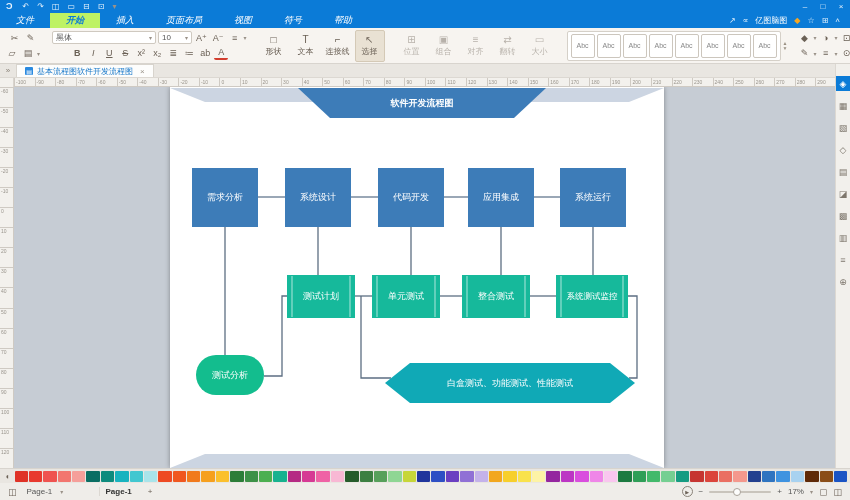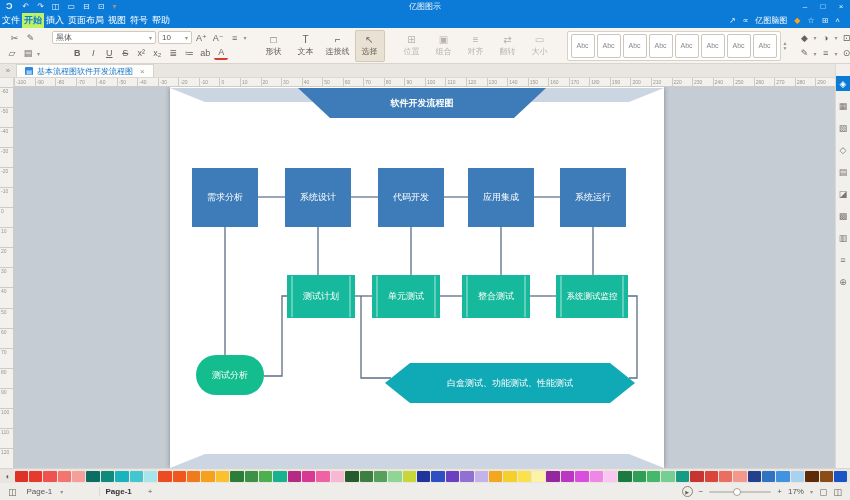--- a/index.html
+++ b/index.html
@@ -11,21 +11,21 @@
     background:#0b7bd7; display:flex; align-items:center; color:#eaf4fd; }
   #titlebar .qicon { font-size:8px; padding:0 4px; cursor:default; line-height:13px; }
   #titlebar .logo { font-weight:bold; font-size:9px; padding:0 6px; }
   #titlebar .title { position:absolute; left:0; right:0; text-align:center; font-size:8px; pointer-events:none; }
   #titlebar .wins { margin-left:auto; display:flex; z-index:2; }
   #titlebar .wins span { width:18px; text-align:center; font-size:8px; line-height:13px; }
 
   
   #menubar { position:absolute; left:0; top:13px; width:850px; height:15px;
     background:#0b7bd7; display:flex; align-items:stretch; }
-  .menu-tab { color:#fff; font-size:9px; padding:0 2px; display:flex; align-items:center; cursor:default; }
+  .menu-tab { color:#fff; font-size:9px; padding:0 16px; display:flex; align-items:center; cursor:default;font-style:italic; }
   .menu-tab.active { background:#bef264; color:#0b7bd7; font-weight:bold; }
   #menubar .right { margin-left:auto; display:flex; align-items:center; color:#dceefc; font-size:8px; gap:7px; padding-right:10px; }
   #menubar .badge { font-size:8px; color:#fff; }
   #menubar .prem { color:#f5a623; }
 
   
   #ribbon { position:absolute; left:0; top:28px; width:850px; height:36px;
     background:#f7f4f0; border-bottom:1px solid #d8d4ce; display:flex; align-items:stretch; color:#6b6156; }
   .rgroup { display:flex; align-items:center; padding:2px 5px; }
   .rsep { width:1px; background:#ddd8d1; margin:4px 1px; }
@@ -104,21 +104,20 @@
 
 <div id="titlebar">
   <span class="qicon logo">Ɔ</span>
   <span class="qicon">↶</span>
   <span class="qicon">↷</span>
   <span class="qicon">◫</span>
   <span class="qicon">▭</span>
   <span class="qicon">⊟</span>
   <span class="qicon">⊡</span>
   <span class="qicon caret">▾</span>
-  <span class="title">亿图图示</span>
   <div class="wins">
     <span>–</span>
     <span>□</span>
     <span>×</span>
   </div>
 </div>
 
 <div id="menubar">
   <div class="menu-tab">文件</div>
   <div class="menu-tab active">开始</div>

